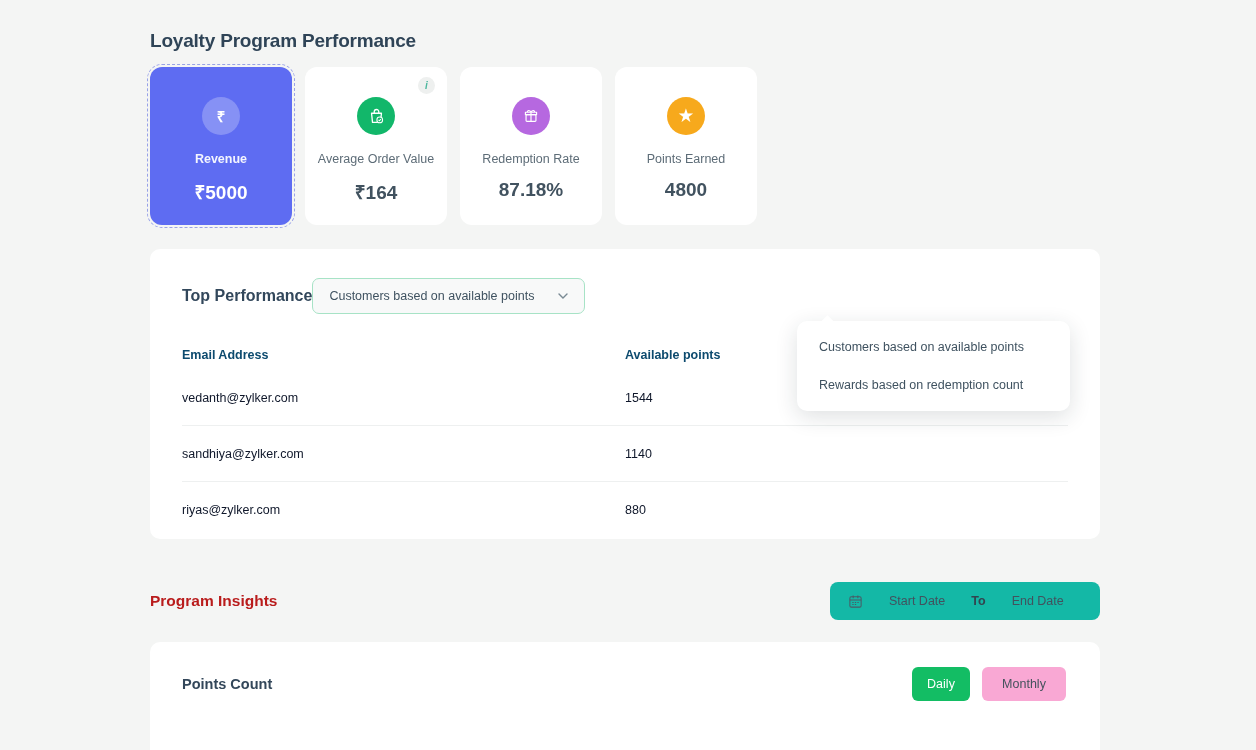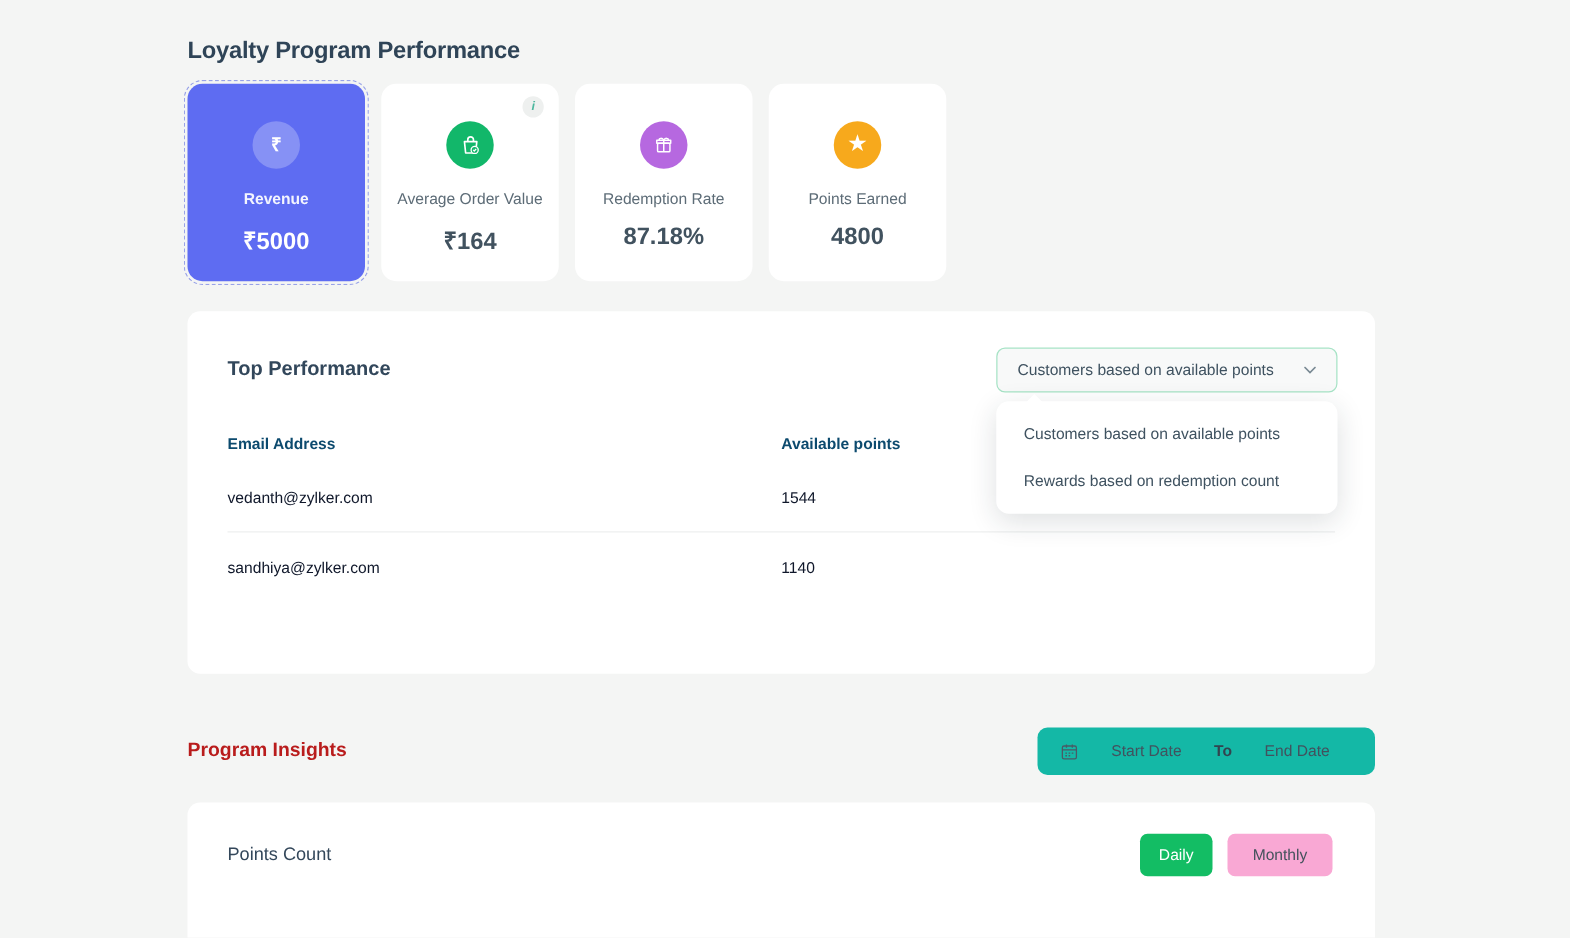--- a/index.html
+++ b/index.html
@@ -54,21 +54,21 @@
     font-size:10px; font-weight:700; font-style:italic;
     display:flex; align-items:center; justify-content:center; cursor:pointer;
   }
 
   
   .tp-card {
     margin-top:24px; width:950px; height:290px;
     background:#ffffff; border-radius:10px; position:relative;
   }
   .tp-header {
-    display:flex; justify-content:space-between; align-items:flex-start;
+    display:flex; align-items:flex-start;
     padding:29px 30px 0 32px;
   }
   .tp-title { font-size:16px; font-weight:800; color:#32475b; margin-top:9px; }
   .dropdown-trigger {
     width:273px; height:36px;
     border:1px solid #a7e3c6; border-radius:7px; background:#f8f9f9;
     display:flex; align-items:center; justify-content:space-between;
     padding:0 16px; cursor:pointer;
   }
   .dropdown-trigger .dd-label { font-size:12.5px; color:#3f5260; }
@@ -110,21 +110,21 @@
   .date-bar .to-label { font-weight:700; color:#33444f; }
   .cal-icon { width:15px; height:15px; flex:none; }
 
   
   .pc-card {
     margin-top:22px; width:950px; height:160px;
     background:#ffffff; border-radius:10px;
     padding:25px 34px 0 32px;
   }
   .pc-header { display:flex; justify-content:space-between; align-items:center; }
-  .pc-title { font-size:14.5px; font-weight:400; color:#33475a; }
+  .pc-title { font-size:14.5px; font-weight:700; color:#33475a; }
   .toggle-group { display:flex; gap:12px; }
   .toggle-btn {
     height:34px; border-radius:6px; border:none;
     font-size:12.5px; font-family:inherit;
     display:flex; align-items:center; justify-content:center; cursor:pointer;
   }
   .toggle-btn.active { width:58px; background:#13bd64; color:#ffffff; }
   .toggle-btn.inactive { width:84px; background:#f9a8d4; color:#44525c; }
 
   svg { display:block; }
@@ -199,20 +199,24 @@
         <div>Email Address</div>
         <div>Available points</div>
       </div>
       <div class="tp-row body">
         <div>vedanth@zylker.com</div>
         <div>1544</div>
       </div>
       <div class="tp-row body">
         <div>sandhiya@zylker.com</div>
         <div>1140</div>
+      </div>
+      <div class="tp-row body">
+        <div>riyas@zylker.com</div>
+        <div>880</div>
       </div>
     </div>
 
     <div class="dropdown-panel">
       <div class="dropdown-option">Customers based on available points</div>
       <div class="dropdown-option">Rewards based on redemption count</div>
     </div>
   </div>
 
   <div class="pi-row">

